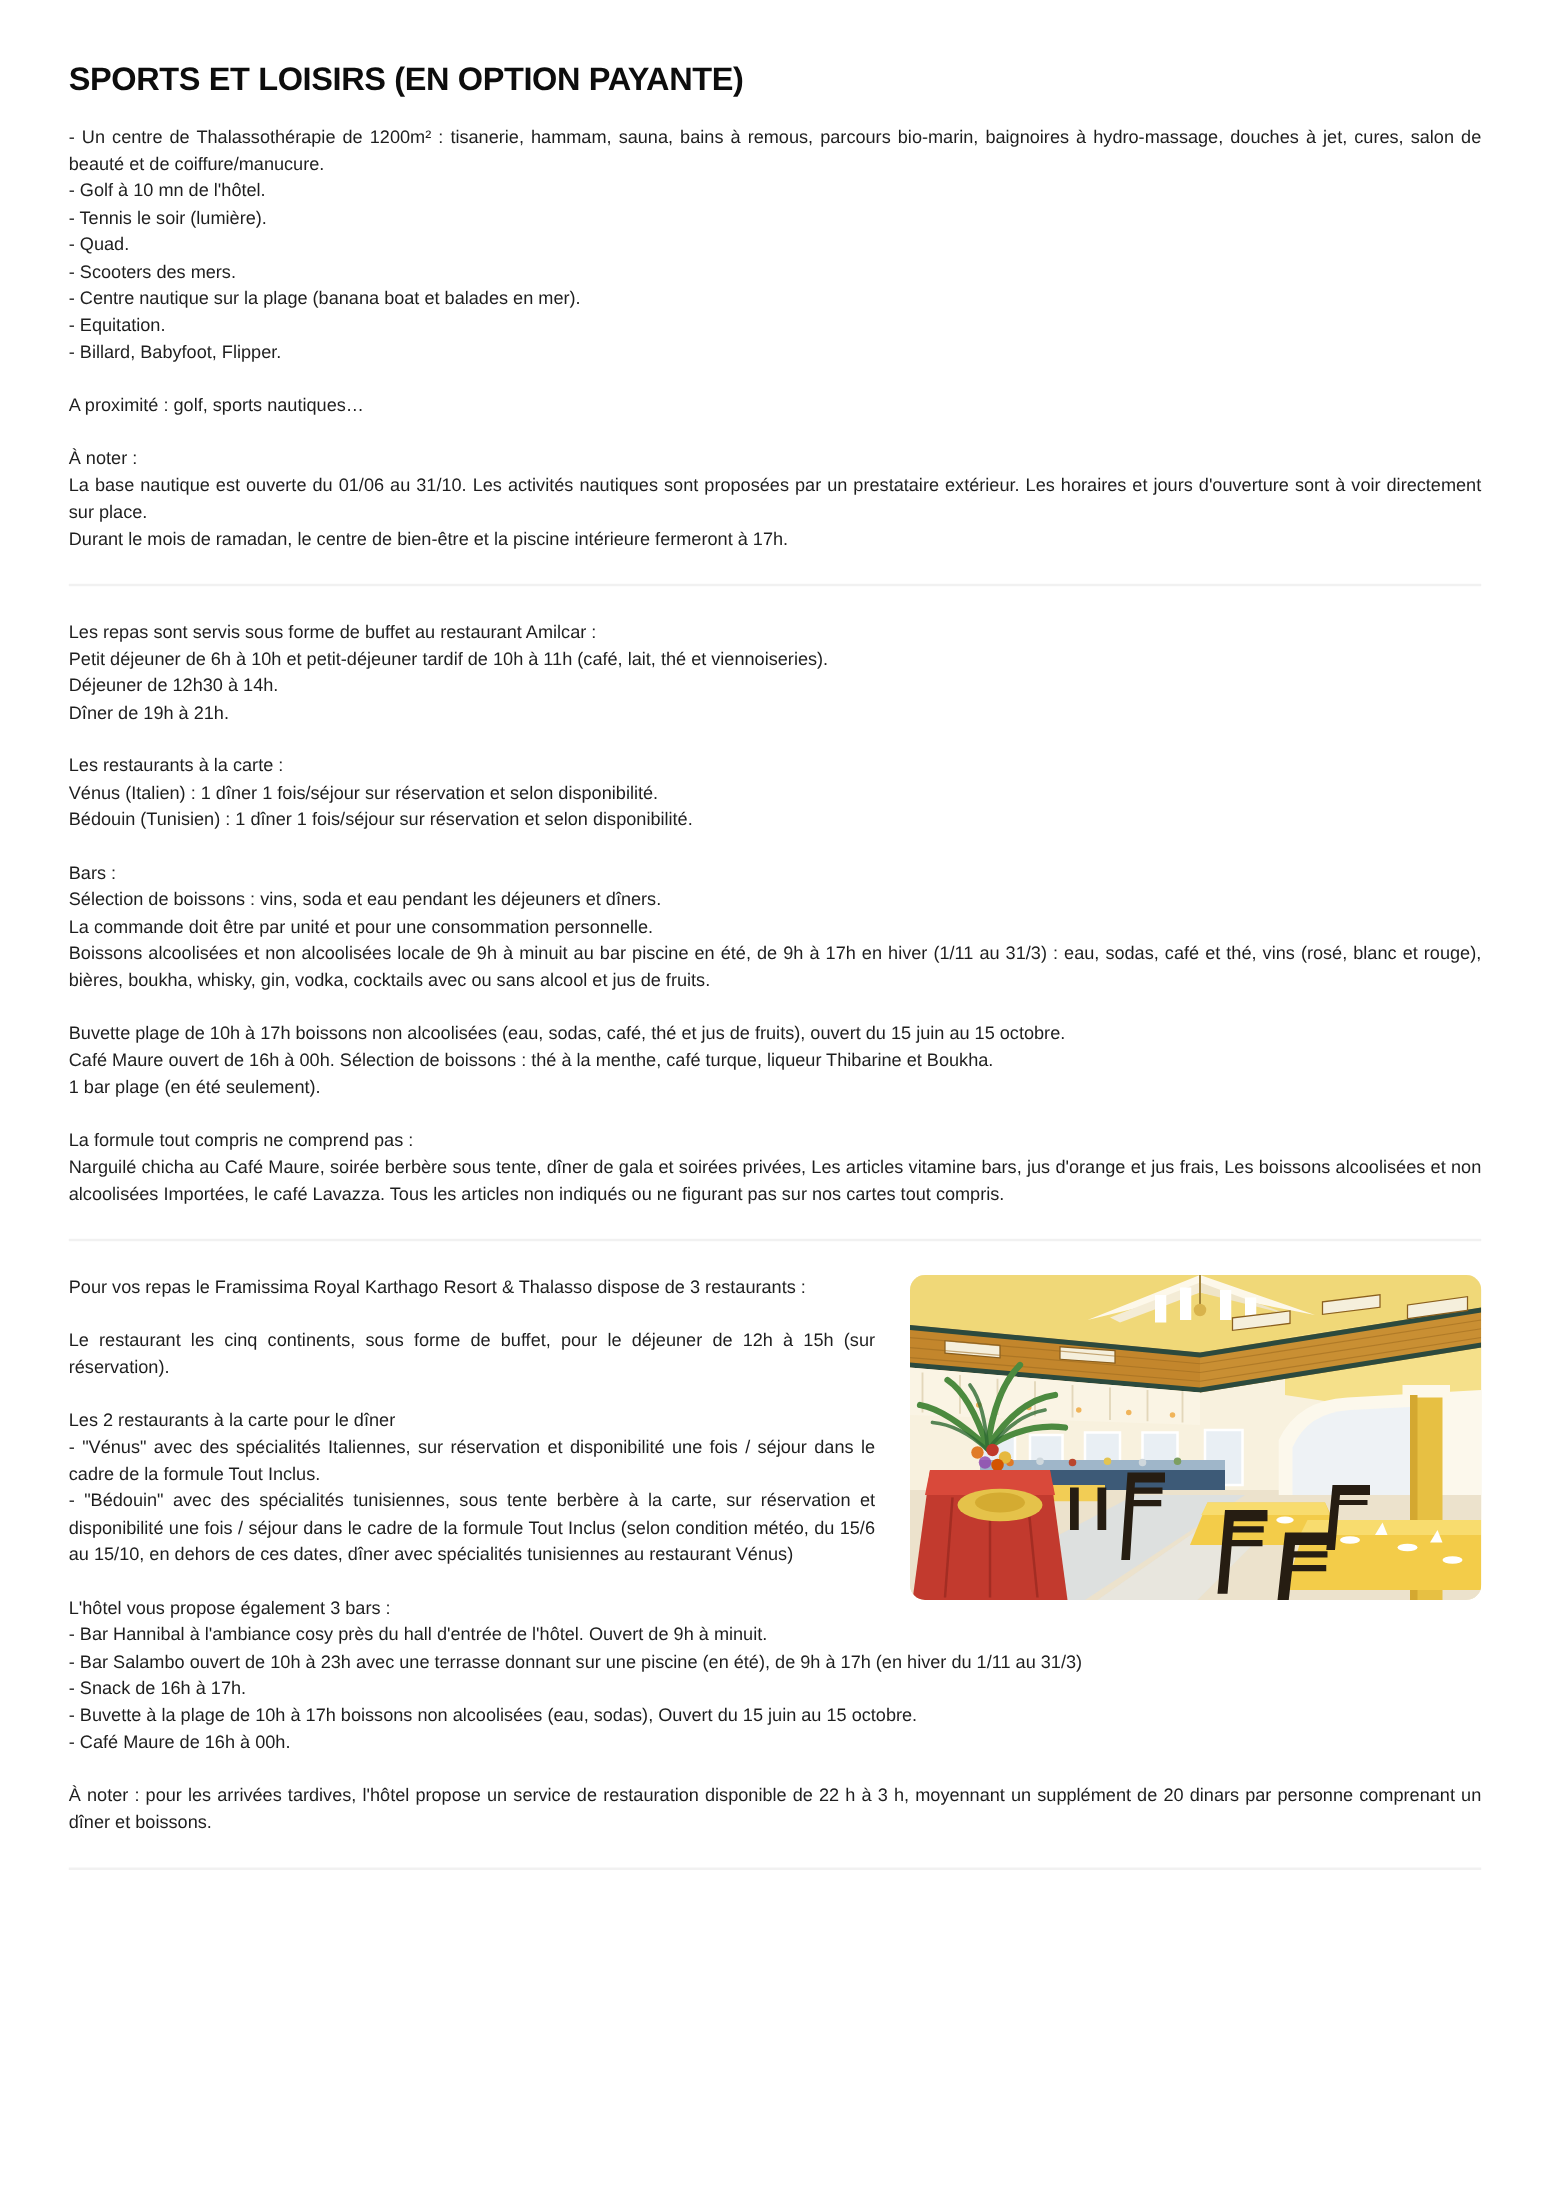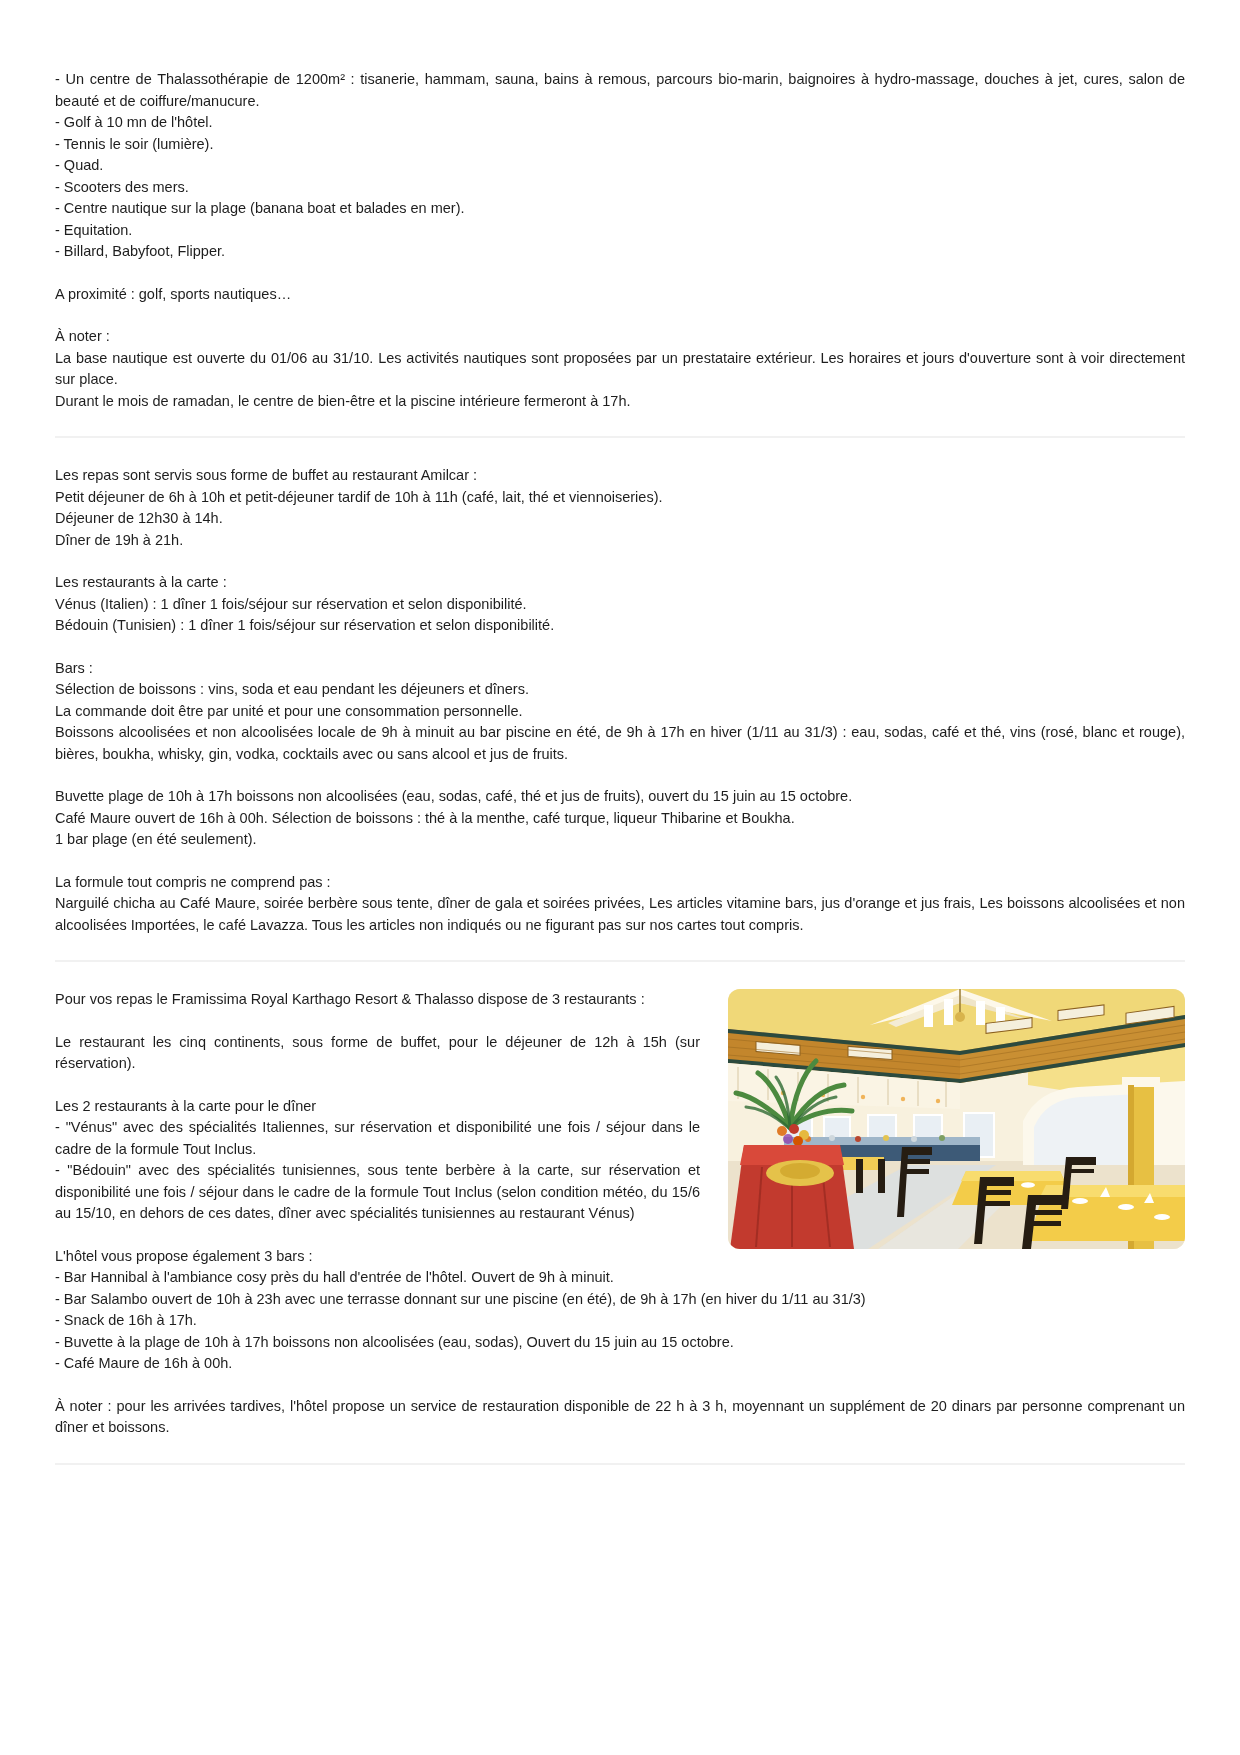--- a/index.html
+++ b/index.html
@@ -12,37 +12,38 @@
   .section{display:block;}
   .section-heading{
     font-family:"Liberation Sans",sans-serif;
     font-size:26px;line-height:30px;font-weight:700;color:#0d0d0d;
     letter-spacing:-0.3px;margin:0 0 22px 0;
   }
   .para{
     font-size:14.5px;line-height:21.5px;margin:21px 0 0 0;
     text-align:justify;white-space:pre-line;color:#1e1e1e;
   }
-  .section .section-heading + .para{margin-top:16px;font-style:italic;}
+  .section .section-heading + .para{margin-top:16px;}
   hr.divider{
     border:0;border-top:2px solid #f1f1f1;height:0;
     margin:24px 0 27px 0;clear:both;
   }
   .photo{
     float:right;width:457px;height:260px;margin:0 0 20px 28px;
     border-radius:12px;overflow:hidden;background:#f3e7c8;
   }
   .photo svg{display:block;width:100%;height:100%;}
 </style>
 </head>
 <body>
 
 <div class="page">
 
   <section class="section">
+    <h1 class="section-heading">SPORTS ET LOISIRS (EN OPTION PAYANTE)</h1>
     <p class="para">- Un centre de Thalassothérapie de 1200m² : tisanerie, hammam, sauna, bains à remous, parcours bio-marin, baignoires à hydro-massage, douches à jet, cures, salon de beauté et de coiffure/manucure.
 - Golf à 10 mn de l'hôtel.
 - Tennis le soir (lumière).
 - Quad.
 - Scooters des mers.
 - Centre nautique sur la plage (banana boat et balades en mer).
 - Equitation.
 - Billard, Babyfoot, Flipper.</p>
     <p class="para">A proximité : golf, sports nautiques…</p>
     <p class="para">À noter :

